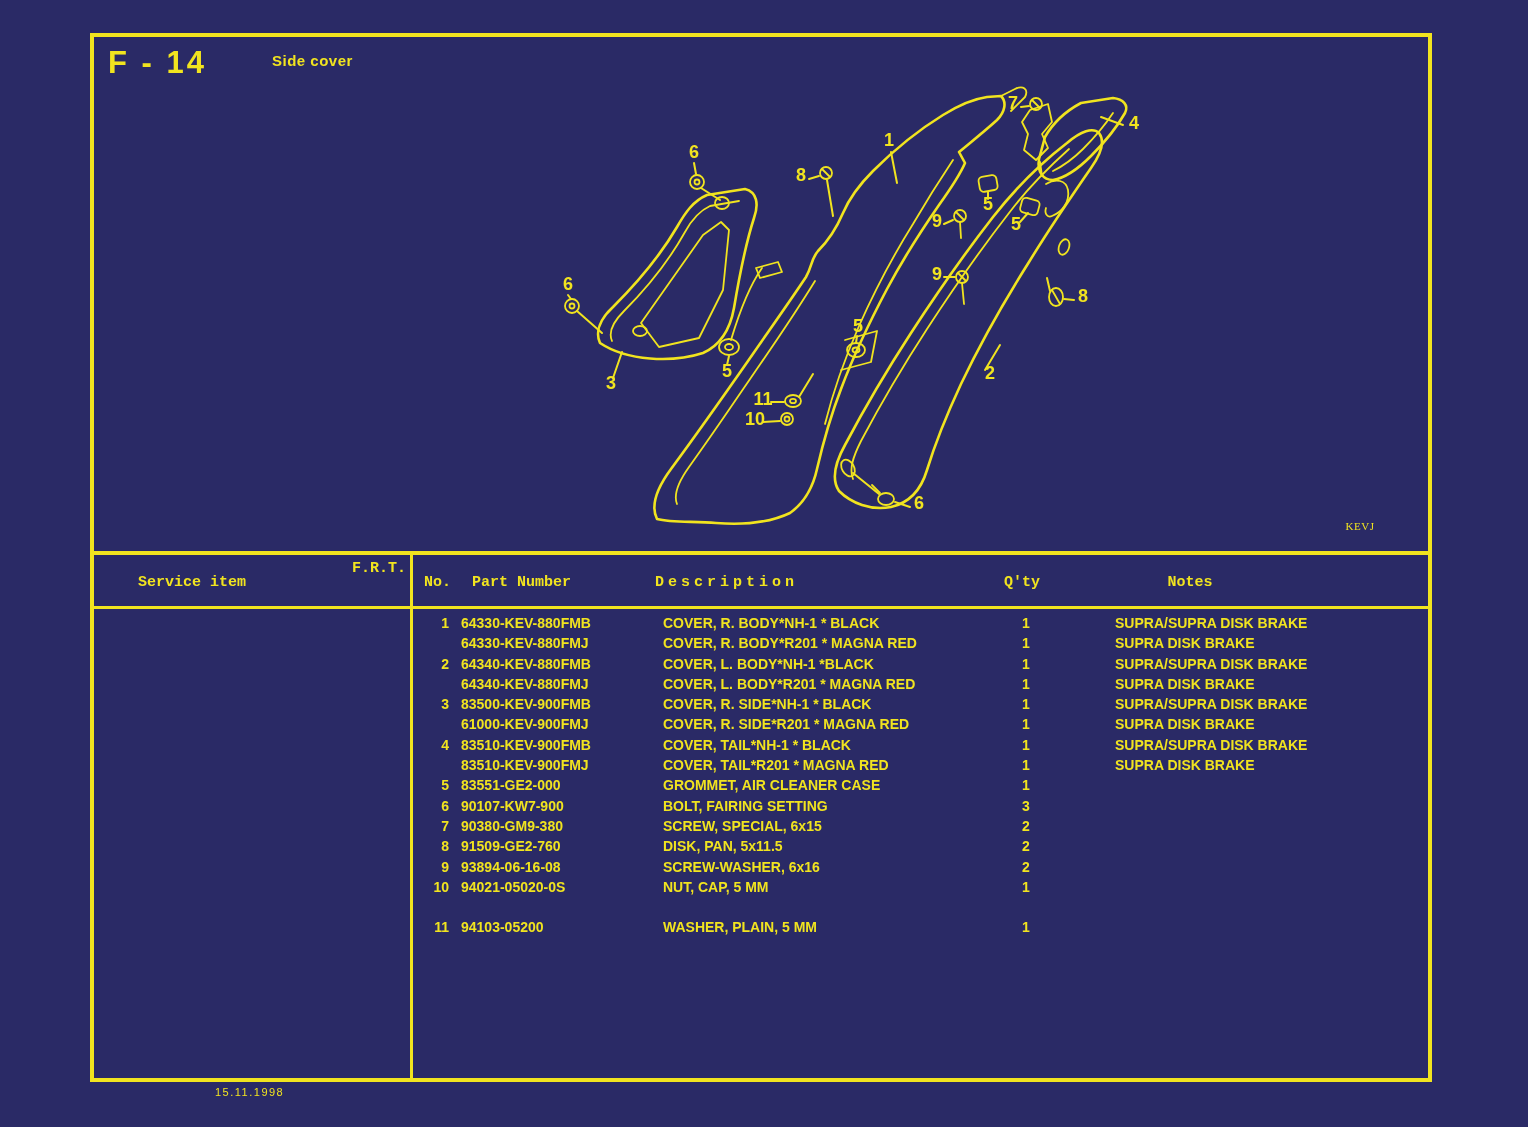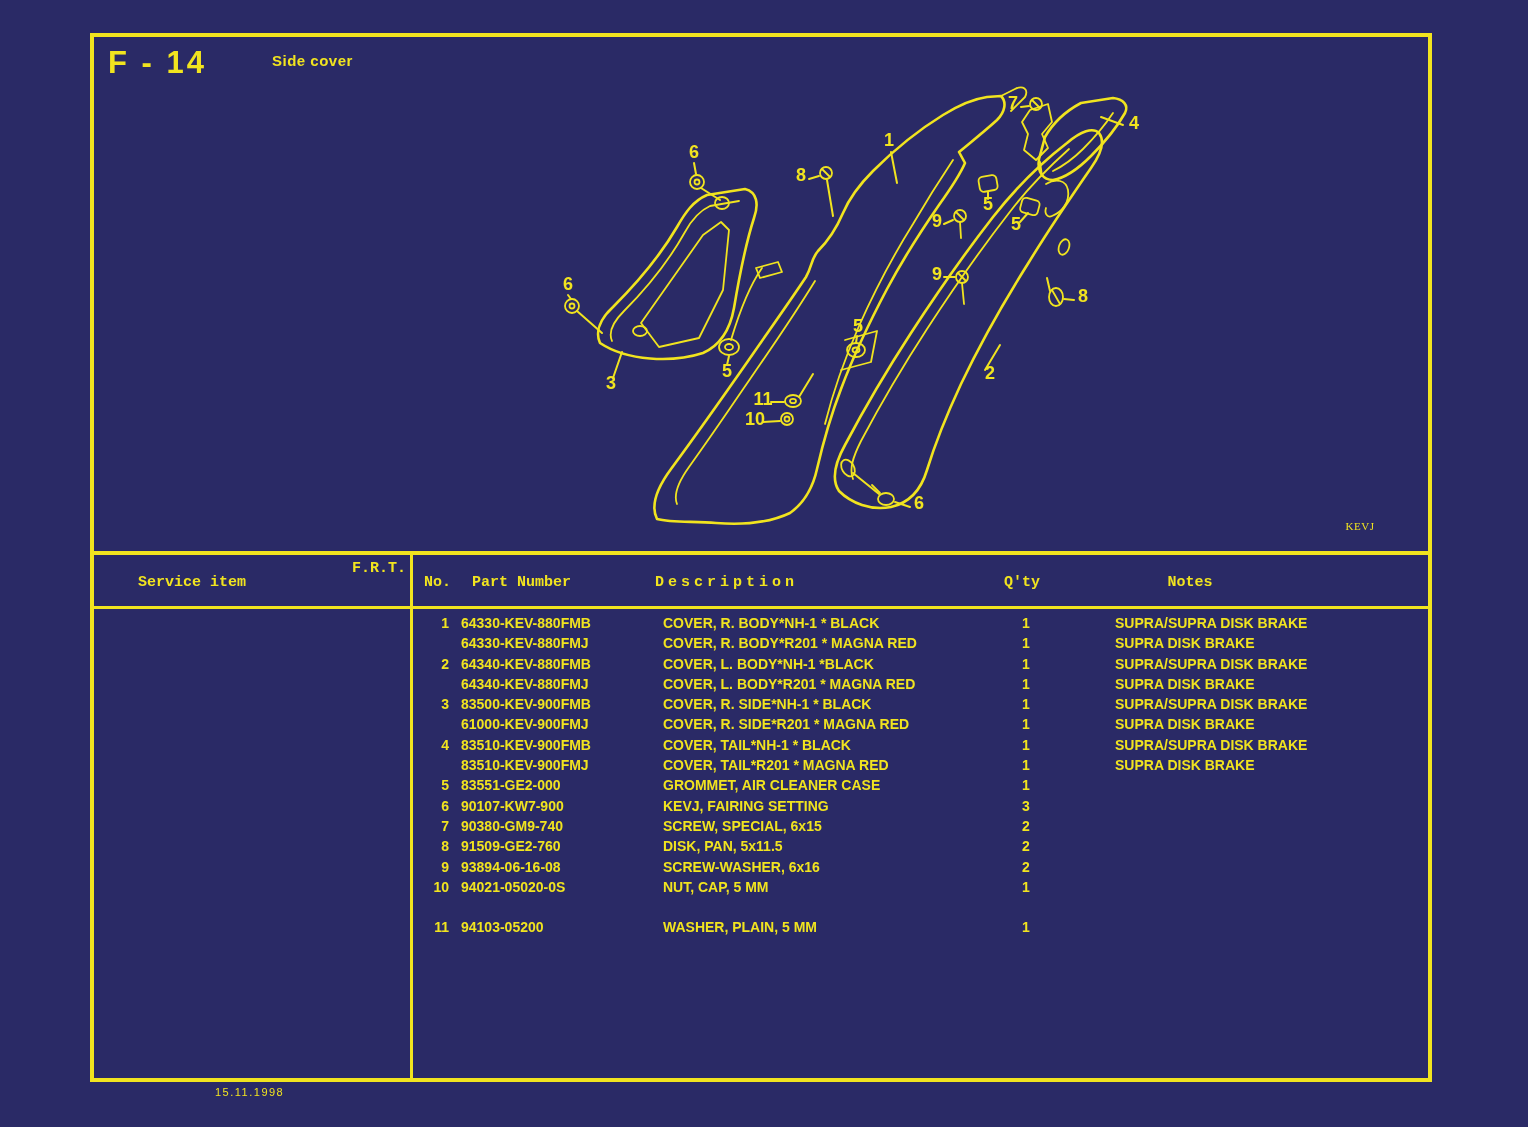--- a/index.html
+++ b/index.html
@@ -163,27 +163,27 @@
     <div class="trow">
       <div class="tcell no">5</div>
       <div class="tcell part">83551-GE2-000</div>
       <div class="tcell desc">GROMMET, AIR CLEANER CASE</div>
       <div class="tcell qty">1</div>
       <div class="tcell notes"></div>
     </div>
     <div class="trow">
       <div class="tcell no">6</div>
       <div class="tcell part">90107-KW7-900</div>
-      <div class="tcell desc">KEVJ, FAIRING SETTING</div>
+      <div class="tcell desc">BOLT, FAIRING SETTING</div>
       <div class="tcell qty">3</div>
       <div class="tcell notes"></div>
     </div>
     <div class="trow">
       <div class="tcell no">7</div>
-      <div class="tcell part">90380-GM9-740</div>
+      <div class="tcell part">90380-GM9-380</div>
       <div class="tcell desc">SCREW, SPECIAL, 6x15</div>
       <div class="tcell qty">2</div>
       <div class="tcell notes"></div>
     </div>
     <div class="trow">
       <div class="tcell no">8</div>
       <div class="tcell part">91509-GE2-760</div>
       <div class="tcell desc">DISK, PAN, 5x11.5</div>
       <div class="tcell qty">2</div>
       <div class="tcell notes"></div>

